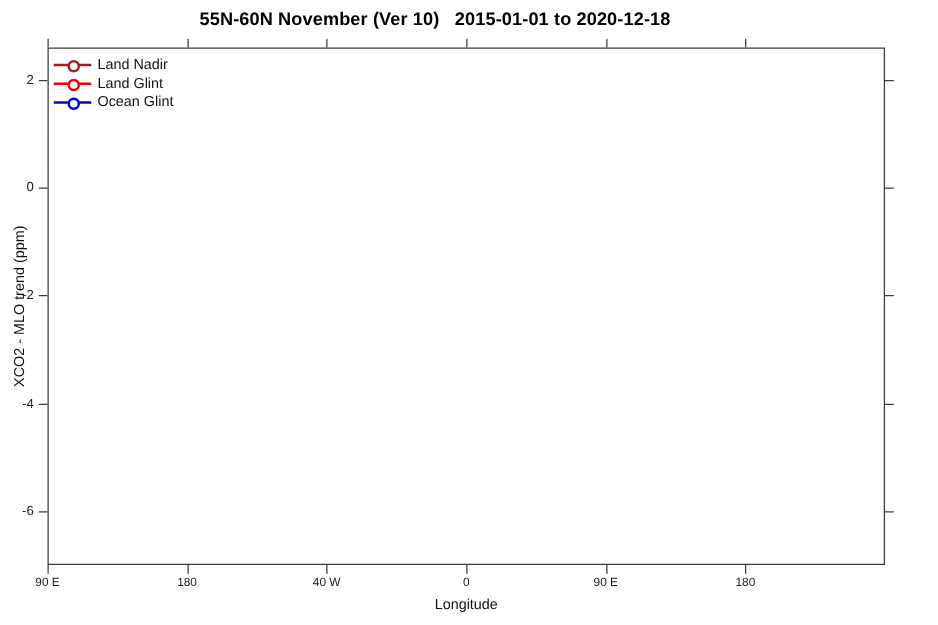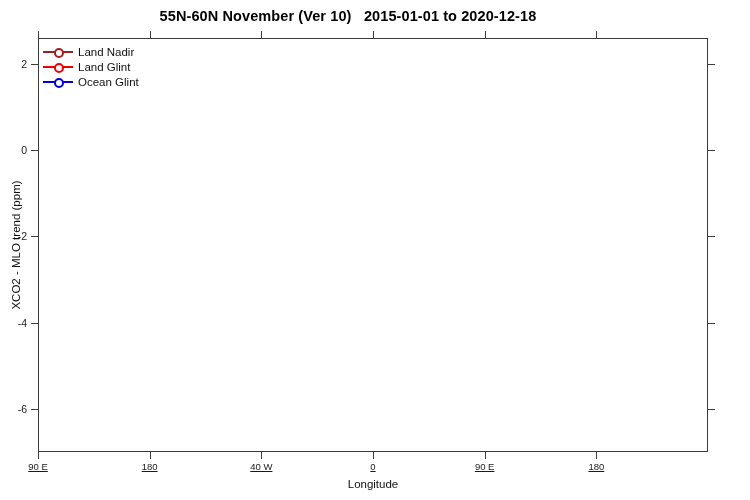--- a/index.html
+++ b/index.html
@@ -32,21 +32,21 @@
   .mapstrip .oceanbot{position:absolute;top:10px;height:9px;background:#a8bdd8;}
 
   
   .tick-y{position:absolute;left:-7px;width:7px;height:0;border-top:1.3px solid #3b3b3b;}
   .tick-y-r{position:absolute;right:-7px;width:7px;height:0;border-top:1.3px solid #3b3b3b;}
   .lab-y{position:absolute;right:calc(100% + 11px);transform:translateY(-50%);
          font-size:10.5px;color:#1a1a1a;white-space:nowrap;}
   .tick-x{position:absolute;bottom:-7px;width:0;height:7px;border-left:1.3px solid #3b3b3b;}
   .tick-x-t{position:absolute;top:-7px;width:0;height:7px;border-left:1.3px solid #3b3b3b;}
   .lab-x{position:absolute;top:calc(100% + 9px);transform:translateX(-50%);
-         font-size:9.5px;color:#1a1a1a;white-space:nowrap;text-decoration:underline;}
+         font-size:9.5px;color:#1a1a1a;white-space:nowrap;}
 
   .axis-holder{position:absolute;left:38px;top:38px;width:670px;height:414px;}
 
   .ylabel{
     position:absolute;left:-22px;top:50%;
     transform:translate(-50%,-50%) rotate(-90deg);
     font-size:11.5px;color:#111;white-space:nowrap;
   }
   .xlabel{
     position:absolute;left:50%;top:calc(100% + 26px);transform:translateX(-50%);

